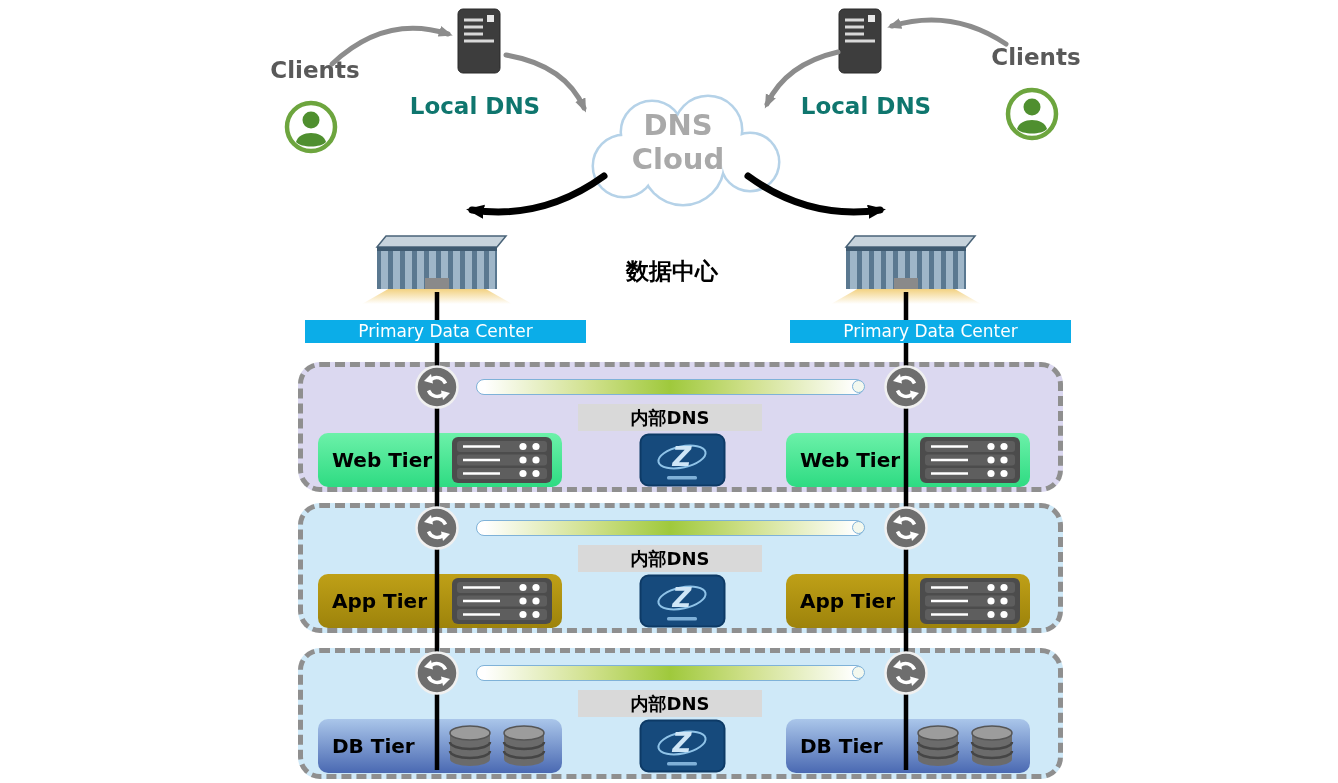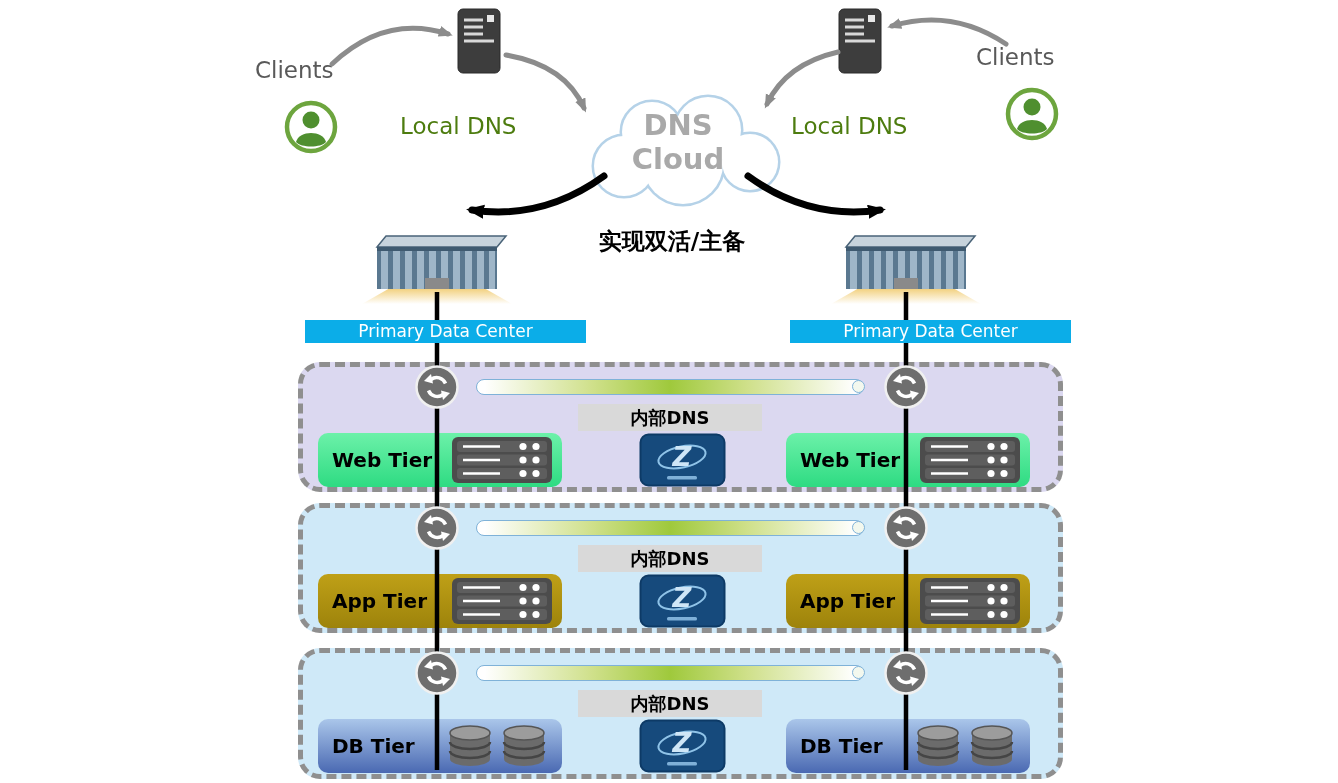--- a/index.html
+++ b/index.html
@@ -1,21 +1,21 @@
 <!DOCTYPE html>
 <html><head>
 <meta charset="utf-8">
 <style>
   * { margin:0; padding:0; box-sizing:border-box; }
   body { font-family:"DejaVu Sans","Liberation Sans",sans-serif; background:#ffffff; }
   .canvas { position:relative; width:1338px; height:783px; background:#fff; overflow:hidden; }
   .abs { position:absolute; }
-  .txt { position:absolute; font-weight:normal; }
+  .txt { position:absolute; font-weight:bold; text-align:center; }
   .clients-label { color:#595959; font-size:23px; width:120px; }
-  .dns-label { color:#4d7c0f; font-size:23px; width:150px;margin-top:20px; }
+  .dns-label { color:#0f766e; font-size:23px; width:150px; }
   .cloud-text { position:absolute; width:100%; text-align:center; color:#a9a9a9; font-size:29px; font-weight:bold; }
   .caption { position:absolute; width:240px; text-align:center; color:#000; font-size:23px; font-weight:bold; }
   .banner { position:absolute; width:281px; height:23px; background:#0badе8; background:#0bade8;
             color:#fff; font-weight:normal; font-size:17px; text-align:center; line-height:23px; }
   .tier { position:absolute; left:298px; width:765px; height:130px;
           border:5px dashed #8f8f8f; border-radius:22px;padding-left:8px; }
   .tier1 { top:362px; background:#dbd8f0; }
   .tier2 { top:503px; background:#cfe9f8; }
   .tier3 { top:648px; height:131px; background:#cfe9f8; }
   .pill { position:absolute; left:173px; top:12px; width:388px; height:16px;
@@ -112,21 +112,21 @@
           <circle cx="94" cy="40" r="30"></circle>
         <circle cx="150" cy="38" r="33"></circle>
           <circle cx="192" cy="70" r="28"></circle>
         <circle cx="125" cy="72" r="40"></circle>
       </g>
     </svg>
     <div class="cloud-text" style="top:16px">DNS</div>
     <div class="cloud-text" style="top:50px">Cloud</div>
   </div>
 
-  <div class="caption" style="left:552px;top:226px">实现双活/主备</div>
+  <div class="caption" style="left:552px;top:256px">数据中心</div>
 
   <svg class="abs" style="left:362px;top:230px" width="150" height="75" viewBox="0 0 150 75">
     <polygon points="28,58 122,58 150,74 0,74" fill="url(#glowg)"></polygon>
     <polygon points="15,17 135,17 144,6 24,6" fill="#c7d3dc" stroke="#4a6378" stroke-width="1.5"></polygon>
     <rect x="15" y="17" width="120" height="42" fill="#5a7890"></rect>
     <g fill="#9fb6c8">
       <rect x="19" y="21" width="7" height="38"></rect>
         <rect x="31" y="21" width="7" height="38"></rect>
       <rect x="43" y="21" width="7" height="38"></rect>
         <rect x="55" y="21" width="7" height="38"></rect>

